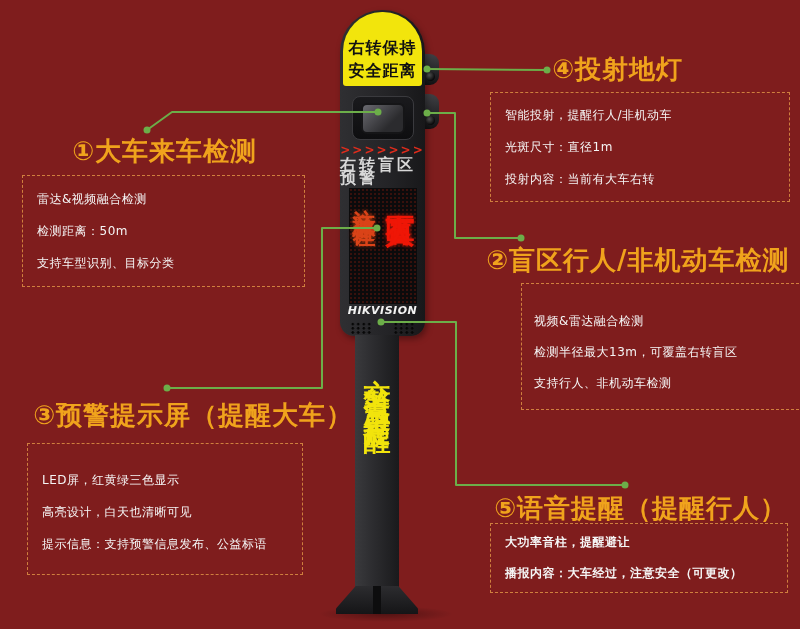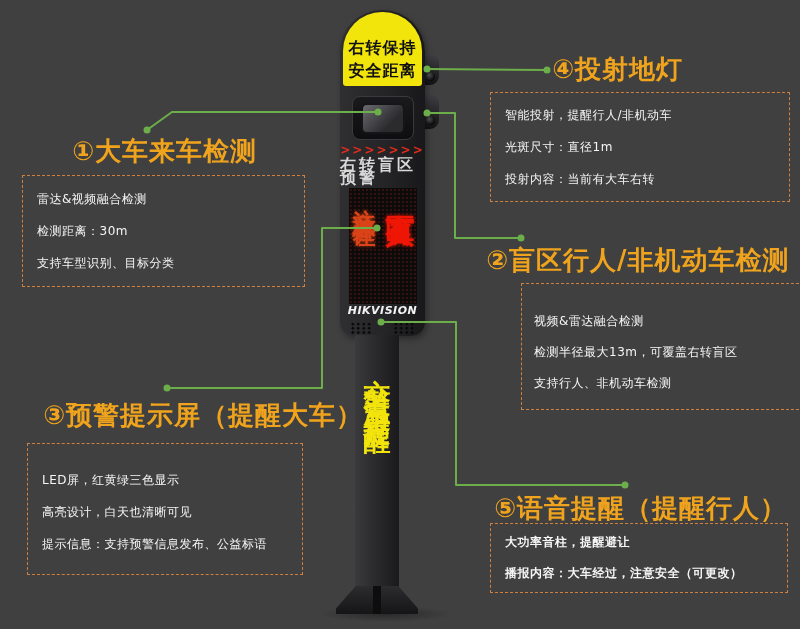--- a/index.html
+++ b/index.html
@@ -1,18 +1,18 @@
 <!DOCTYPE html>
 <html><head>
 <meta charset="utf-8">
 <style>
   * { margin:0; padding:0; box-sizing:border-box; }
   html,body { width:800px; height:629px; }
   body { font-family:"DejaVu Sans","Liberation Sans",sans-serif; }
-  .canvas { position:relative; width:800px; height:629px; background:#404040; overflow:hidden; }
+  .canvas { position:relative; width:800px; height:629px; background:#7f1d1d; overflow:hidden; }
 
   
   .wires { position:absolute; left:0; top:0; z-index:3; pointer-events:none; }
 
   
   .head {
     position:absolute; left:340px; top:10px; width:85px; height:326px; z-index:2;
     background:linear-gradient(90deg,#2f2f32 0%,#242427 55%,#18181a 100%);
     border-radius:42px 42px 14px 14px;
     box-shadow:2px 3px 6px rgba(0,0,0,0.35);
@@ -73,21 +73,21 @@
     clip-path:polygon(24% 0, 76% 0, 100% 80%, 100% 100%, 0 100%, 0 80%);
   }
   .ground-shadow { position:absolute; left:318px; top:606px; width:136px; height:16px; z-index:1;
     background:radial-gradient(ellipse at center, rgba(0,0,0,0.35), transparent 70%); }
 
   
   .note-title { position:absolute; z-index:4; color:#f0a31c; font-weight:bold; font-size:26px;
                 letter-spacing:1px; white-space:nowrap; }
   #t1 { left:72px;  top:134px; }
   #t2 { left:486px; top:243px; }
-  #t3 { left:33px;  top:398px;margin-left:10px; }
+  #t3 { left:33px;  top:398px; }
   #t4 { left:552px; top:52px;  }
   #t5 { left:494px; top:491px; }
   .note-box { position:absolute; z-index:4; border:1px dashed #cf7f3e; color:#f5f5f5; font-size:12px; }
   .note-box .line { letter-spacing:0.5px; }
   #b1 { left:22px;  top:175px; width:283px; padding:7px 14px;        line-height:32px; }
   #b2 { left:490px; top:283px; width:293px; padding:22px 12px 10px;  line-height:31px;margin-left:31px; }
   #b3 { left:27px;  top:443px; width:276px; padding:20px 14px 14px;  line-height:32px; }
   #b4 { left:490px; top:92px;  width:300px; padding:6px 14px;        line-height:32px; }
   #b5 { left:490px; top:523px; width:298px; padding:3px 14px;        line-height:31px;font-weight:bold; }
   .nowrap { white-space:nowrap; }
@@ -144,21 +144,21 @@
   </div>
   <div class="pole">
     <div class="vtext pole-text">交警温馨提醒</div>
   </div>
   <div class="ground-shadow"></div>
   <div class="base"></div>
 
   <div class="note-title" id="t1">①大车来车检测</div>
   <div class="note-box" id="b1">
     <div class="line nowrap">雷达&amp;视频融合检测</div>
-    <div class="line nowrap">检测距离：30m</div>
+    <div class="line nowrap">检测距离：50m</div>
     <div class="line nowrap">支持车型识别、目标分类</div>
   </div>
 
   <div class="note-title" id="t2">②盲区行人/非机动车检测</div>
   <div class="note-box" id="b2">
     <div class="line nowrap">视频&amp;雷达融合检测</div>
     <div class="line nowrap">检测半径最大13m，可覆盖右转盲区</div>
     <div class="line nowrap">支持行人、非机动车检测</div>
   </div>
 

